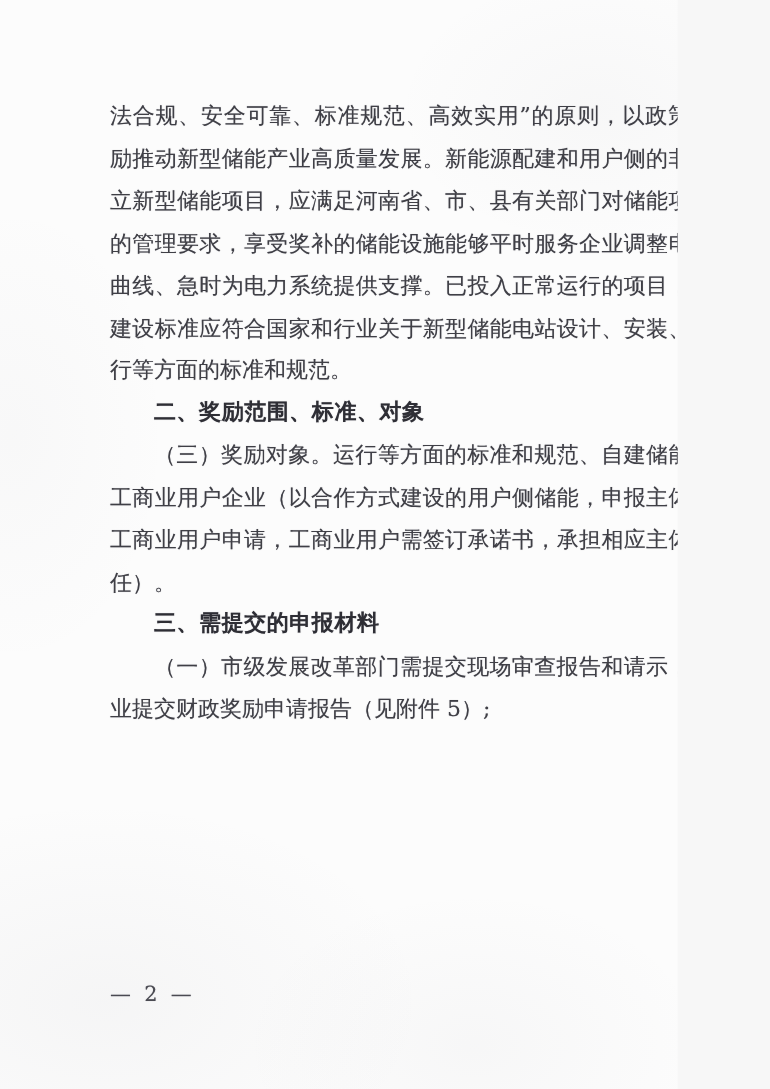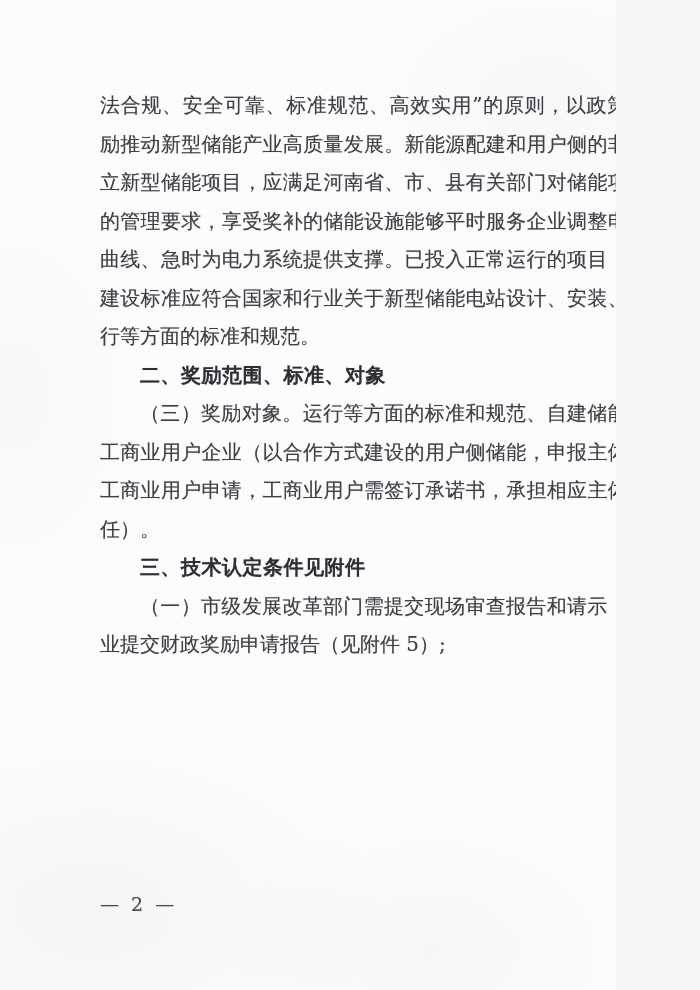--- a/index.html
+++ b/index.html
@@ -63,17 +63,17 @@
   }
 </style>
 </head>
 <body>
 
 <div class="page">
   <div class="content">
     <p class="para no-indent">法合规、安全可靠、标准规范、高效实用”的原则，以政策奖励推动新型储能产业高质量发展。新能源配建和用户侧的非独立新型储能项目，应满足河南省、市、县有关部门对储能项目的管理要求，享受奖补的储能设施能够平时服务企业调整电力曲线、急时为电力系统提供支撑。已投入正常运行的项目，其建设标准应符合国家和行业关于新型储能电站设计、安装、运行等方面的标准和规范。</p>
     <h2 class="heading">二、奖励范围、标准、对象</h2>
     <p class="para">（三）奖励对象。运行等方面的标准和规范、自建储能的工商业用户企业（以合作方式建设的用户侧储能，申报主体由工商业用户申请，工商业用户需签订承诺书，承担相应主体责任）。</p>
-    <h2 class="heading">三、技术认定条件见附件</h2>
+    <h2 class="heading">三、需提交的申报材料</h2>
     <p class="para">（一）市级发展改革部门需提交现场审查报告和请示，企业提交财政奖励申请报告（见附件 5）;</p>
   </div>
   <div class="footer">— 2 —</div>
 </div>
 
 </body></html>

